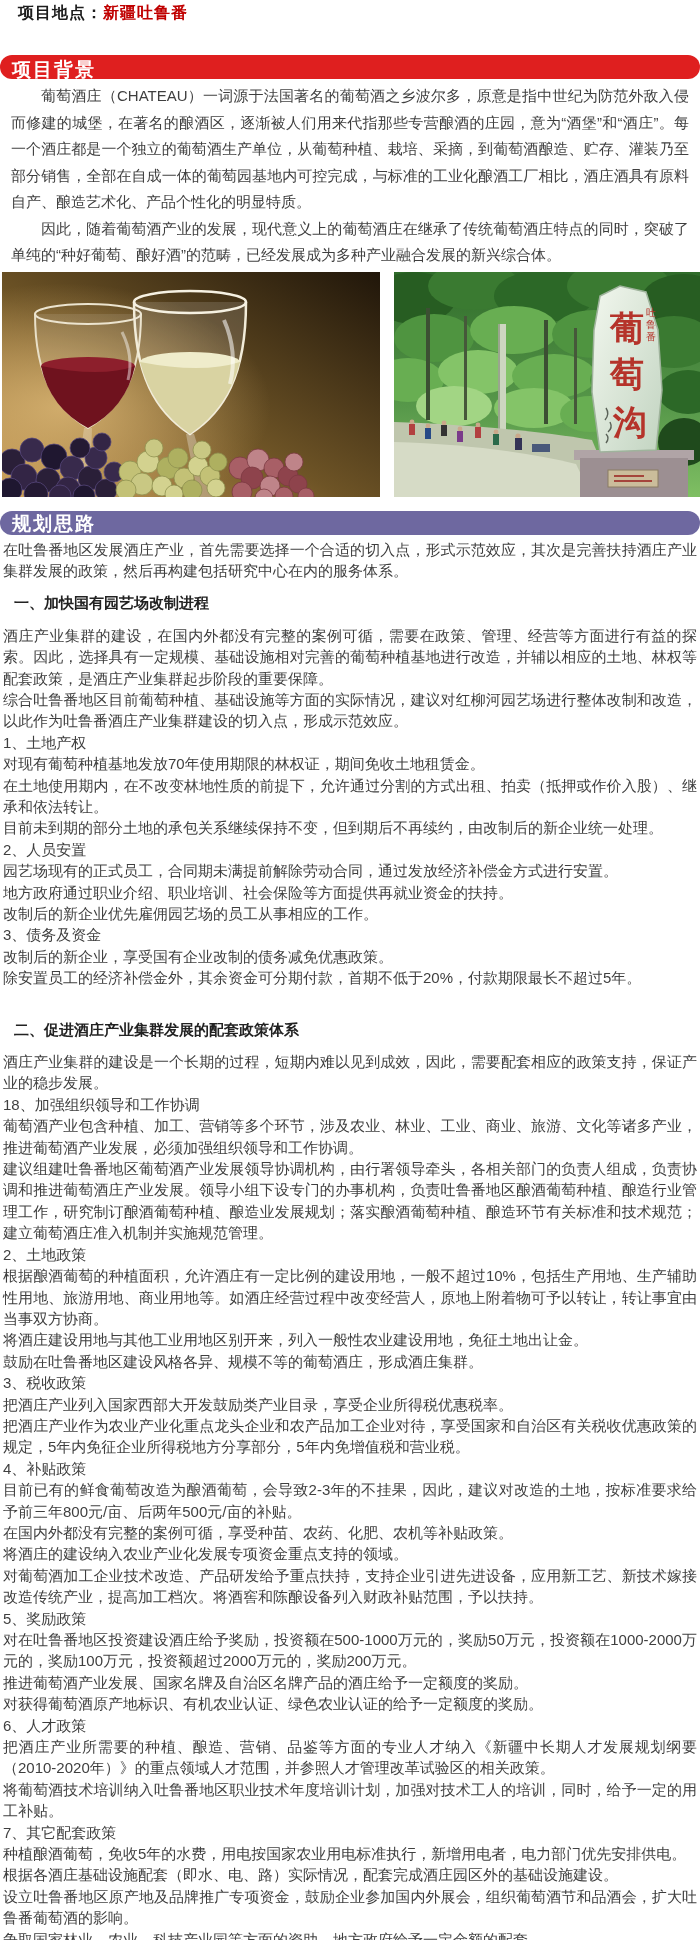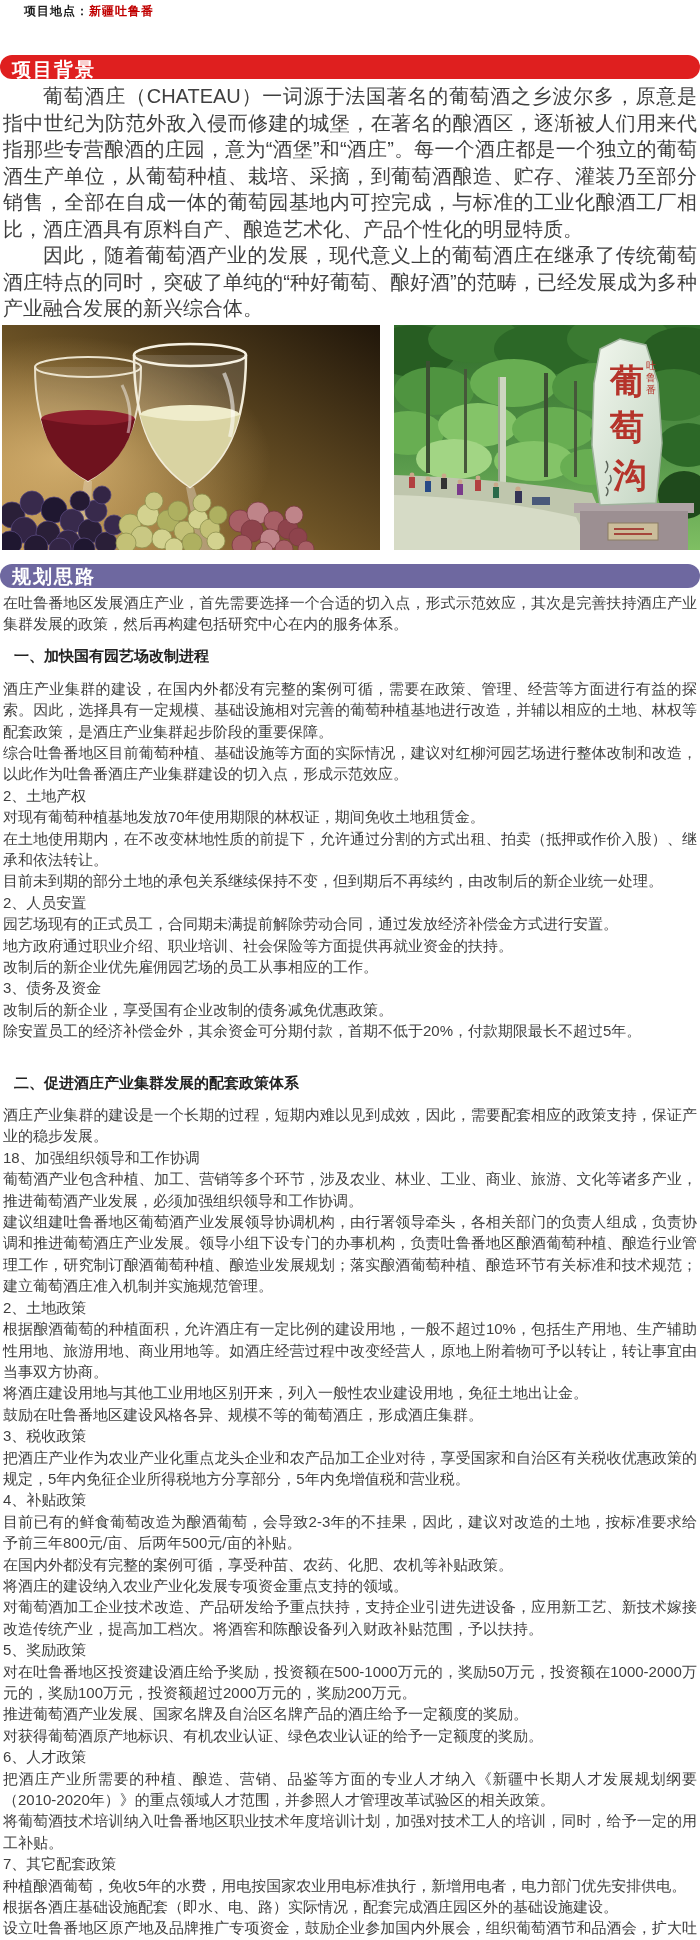--- a/index.html
+++ b/index.html
@@ -2,31 +2,31 @@
 <html><head>
 <meta charset="utf-8">
 <style>
   html,body{margin:0;padding:0;}
   body{
     width:700px;height:1940px;overflow:hidden;background:#ffffff;
     font-family:"Liberation Sans","DejaVu Sans",sans-serif;
     color:#3f3f3f;
   }
   .top-title{
-    margin-top:3px;padding-left:24px;height:20px;
-    font-size:12px;font-weight:bold;color:#1c1c1c;letter-spacing:1px;
+    margin-top:3px;padding-left:18px;height:20px;
+    font-size:16px;font-weight:bold;color:#1c1c1c;letter-spacing:1px;
   }
   .bar{
     width:700px;height:24px;box-sizing:border-box;border-radius:13px;
     color:#ffffff;font-weight:bold;font-size:19px;line-height:29px;
     padding-left:12px;letter-spacing:2px;
   }
   #bar-background{margin-top:32px;background:#df1f1f;}
   #bar-planning{margin-top:14px;background:#6e68a0;}
-  .intro{margin-top:4px;padding:0 3px;font-size:20px;line-height:26.5px;text-align:justify;}
+  .intro{margin-top:4px;padding:0 11px;font-size:15px;line-height:26.5px;text-align:justify;}
   .intro p{margin:0;text-indent:2em;}
   .photos{margin-top:3px;padding-left:2px;display:flex;gap:14px;height:225px;}
   .photos svg{display:block;}
   .planning{margin-top:4px;padding:0 3px;font-size:15px;line-height:21.4px;text-align:justify;}
   .planning .plan-para{margin:0;}
   .planning .plan-heading{margin:11px;font-weight:bold;color:#222222;}
   .planning .plan-gap{height:19px;}
 </style>
 </head>
 <body style="color: rgb(63, 63, 63);">
@@ -214,21 +214,21 @@
 
 <div class="bar" id="bar-planning" style="background: rgb(110, 104, 160); font-family: Liberation Mono, monospace;">
   <span>规划思路</span>
 </div>
 
 <div class="planning" id="planning-blocks">
     <div class="plan-para">在吐鲁番地区发展酒庄产业，首先需要选择一个合适的切入点，形式示范效应，其次是完善扶持酒庄产业集群发展的政策，然后再构建包括研究中心在内的服务体系。</div>
     <div class="plan-heading">一、加快国有园艺场改制进程</div>
     <div class="plan-para">酒庄产业集群的建设，在国内外都没有完整的案例可循，需要在政策、管理、经营等方面进行有益的探索。因此，选择具有一定规模、基础设施相对完善的葡萄种植基地进行改造，并辅以相应的土地、林权等配套政策，是酒庄产业集群起步阶段的重要保障。</div>
     <div class="plan-para">综合吐鲁番地区目前葡萄种植、基础设施等方面的实际情况，建议对红柳河园艺场进行整体改制和改造，以此作为吐鲁番酒庄产业集群建设的切入点，形成示范效应。</div>
-    <div class="plan-para">2、土地产权</div>
+    <div class="plan-para">1、土地产权</div>
     <div class="plan-para">对现有葡萄种植基地发放70年使用期限的林权证，期间免收土地租赁金。</div>
     <div class="plan-para">在土地使用期内，在不改变林地性质的前提下，允许通过分割的方式出租、拍卖（抵押或作价入股）、继承和依法转让。</div>
     <div class="plan-para">目前未到期的部分土地的承包关系继续保持不变，但到期后不再续约，由改制后的新企业统一处理。</div>
     <div class="plan-para">2、人员安置</div>
     <div class="plan-para">园艺场现有的正式员工，合同期未满提前解除劳动合同，通过发放经济补偿金方式进行安置。</div>
     <div class="plan-para">地方政府通过职业介绍、职业培训、社会保险等方面提供再就业资金的扶持。</div>
     <div class="plan-para">改制后的新企业优先雇佣园艺场的员工从事相应的工作。</div>
     <div class="plan-para">3、债务及资金</div>
     <div class="plan-para">改制后的新企业，享受国有企业改制的债务减免优惠政策。</div>
     <div class="plan-para">除安置员工的经济补偿金外，其余资金可分期付款，首期不低于20%，付款期限最长不超过5年。</div>
@@ -236,20 +236,21 @@
     <div class="plan-heading">二、促进酒庄产业集群发展的配套政策体系</div>
     <div class="plan-para">酒庄产业集群的建设是一个长期的过程，短期内难以见到成效，因此，需要配套相应的政策支持，保证产业的稳步发展。</div>
     <div class="plan-para">18、加强组织领导和工作协调</div>
     <div class="plan-para">葡萄酒产业包含种植、加工、营销等多个环节，涉及农业、林业、工业、商业、旅游、文化等诸多产业，推进葡萄酒产业发展，必须加强组织领导和工作协调。</div>
     <div class="plan-para">建议组建吐鲁番地区葡萄酒产业发展领导协调机构，由行署领导牵头，各相关部门的负责人组成，负责协调和推进葡萄酒庄产业发展。领导小组下设专门的办事机构，负责吐鲁番地区酿酒葡萄种植、酿造行业管理工作，研究制订酿酒葡萄种植、酿造业发展规划；落实酿酒葡萄种植、酿造环节有关标准和技术规范；建立葡萄酒庄准入机制并实施规范管理。</div>
     <div class="plan-para">2、土地政策</div>
     <div class="plan-para">根据酿酒葡萄的种植面积，允许酒庄有一定比例的建设用地，一般不超过10%，包括生产用地、生产辅助性用地、旅游用地、商业用地等。如酒庄经营过程中改变经营人，原地上附着物可予以转让，转让事宜由当事双方协商。</div>
     <div class="plan-para">将酒庄建设用地与其他工业用地区别开来，列入一般性农业建设用地，免征土地出让金。</div>
     <div class="plan-para">鼓励在吐鲁番地区建设风格各异、规模不等的葡萄酒庄，形成酒庄集群。</div>
     <div class="plan-para">3、税收政策</div>
+    <div class="plan-para">把酒庄产业列入国家西部大开发鼓励类产业目录，享受企业所得税优惠税率。</div>
     <div class="plan-para">把酒庄产业作为农业产业化重点龙头企业和农产品加工企业对待，享受国家和自治区有关税收优惠政策的规定，5年内免征企业所得税地方分享部分，5年内免增值税和营业税。</div>
     <div class="plan-para">4、补贴政策</div>
     <div class="plan-para">目前已有的鲜食葡萄改造为酿酒葡萄，会导致2-3年的不挂果，因此，建议对改造的土地，按标准要求给予前三年800元/亩、后两年500元/亩的补贴。</div>
     <div class="plan-para">在国内外都没有完整的案例可循，享受种苗、农药、化肥、农机等补贴政策。</div>
     <div class="plan-para">将酒庄的建设纳入农业产业化发展专项资金重点支持的领域。</div>
     <div class="plan-para">对葡萄酒加工企业技术改造、产品研发给予重点扶持，支持企业引进先进设备，应用新工艺、新技术嫁接改造传统产业，提高加工档次。将酒窖和陈酿设备列入财政补贴范围，予以扶持。</div>
     <div class="plan-para">5、奖励政策</div>
     <div class="plan-para">对在吐鲁番地区投资建设酒庄给予奖励，投资额在500-1000万元的，奖励50万元，投资额在1000-2000万元的，奖励100万元，投资额超过2000万元的，奖励200万元。</div>
     <div class="plan-para">推进葡萄酒产业发展、国家名牌及自治区名牌产品的酒庄给予一定额度的奖励。</div>
     <div class="plan-para">对获得葡萄酒原产地标识、有机农业认证、绿色农业认证的给予一定额度的奖励。</div>

